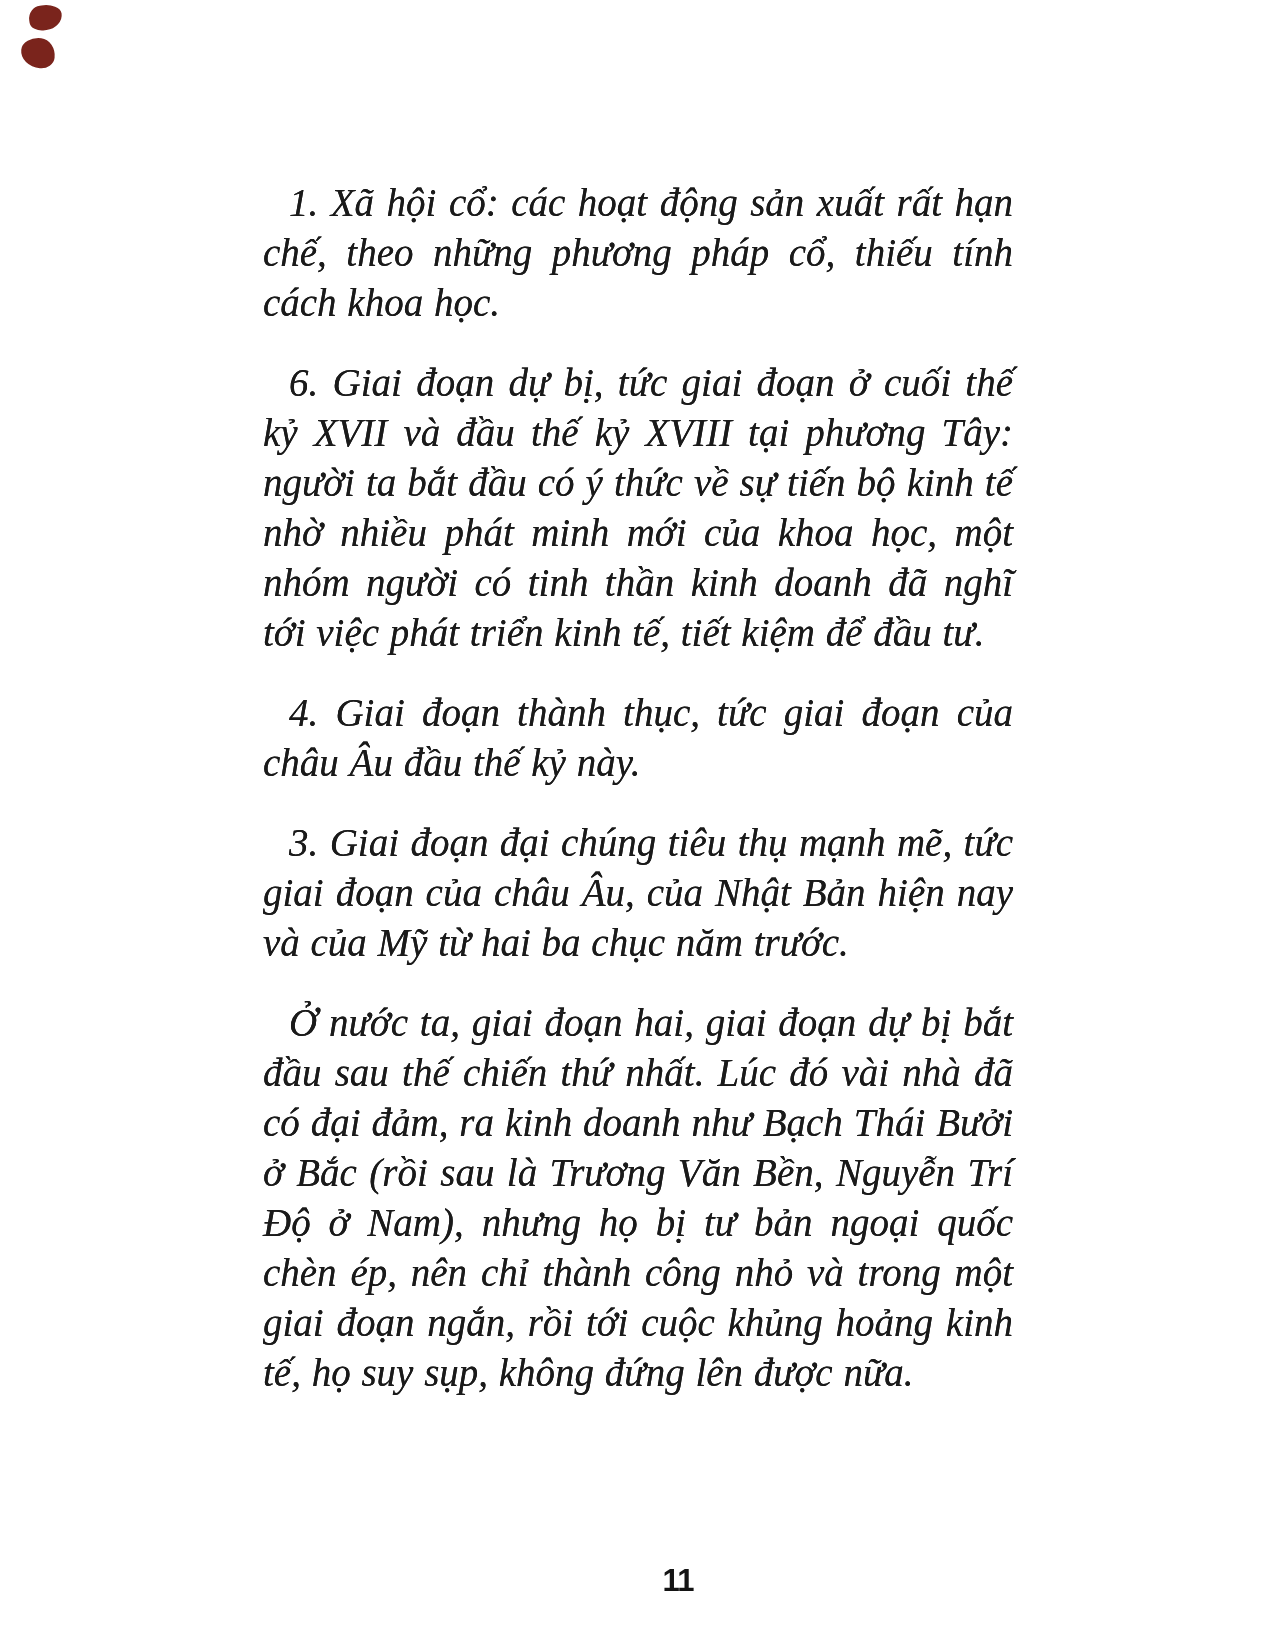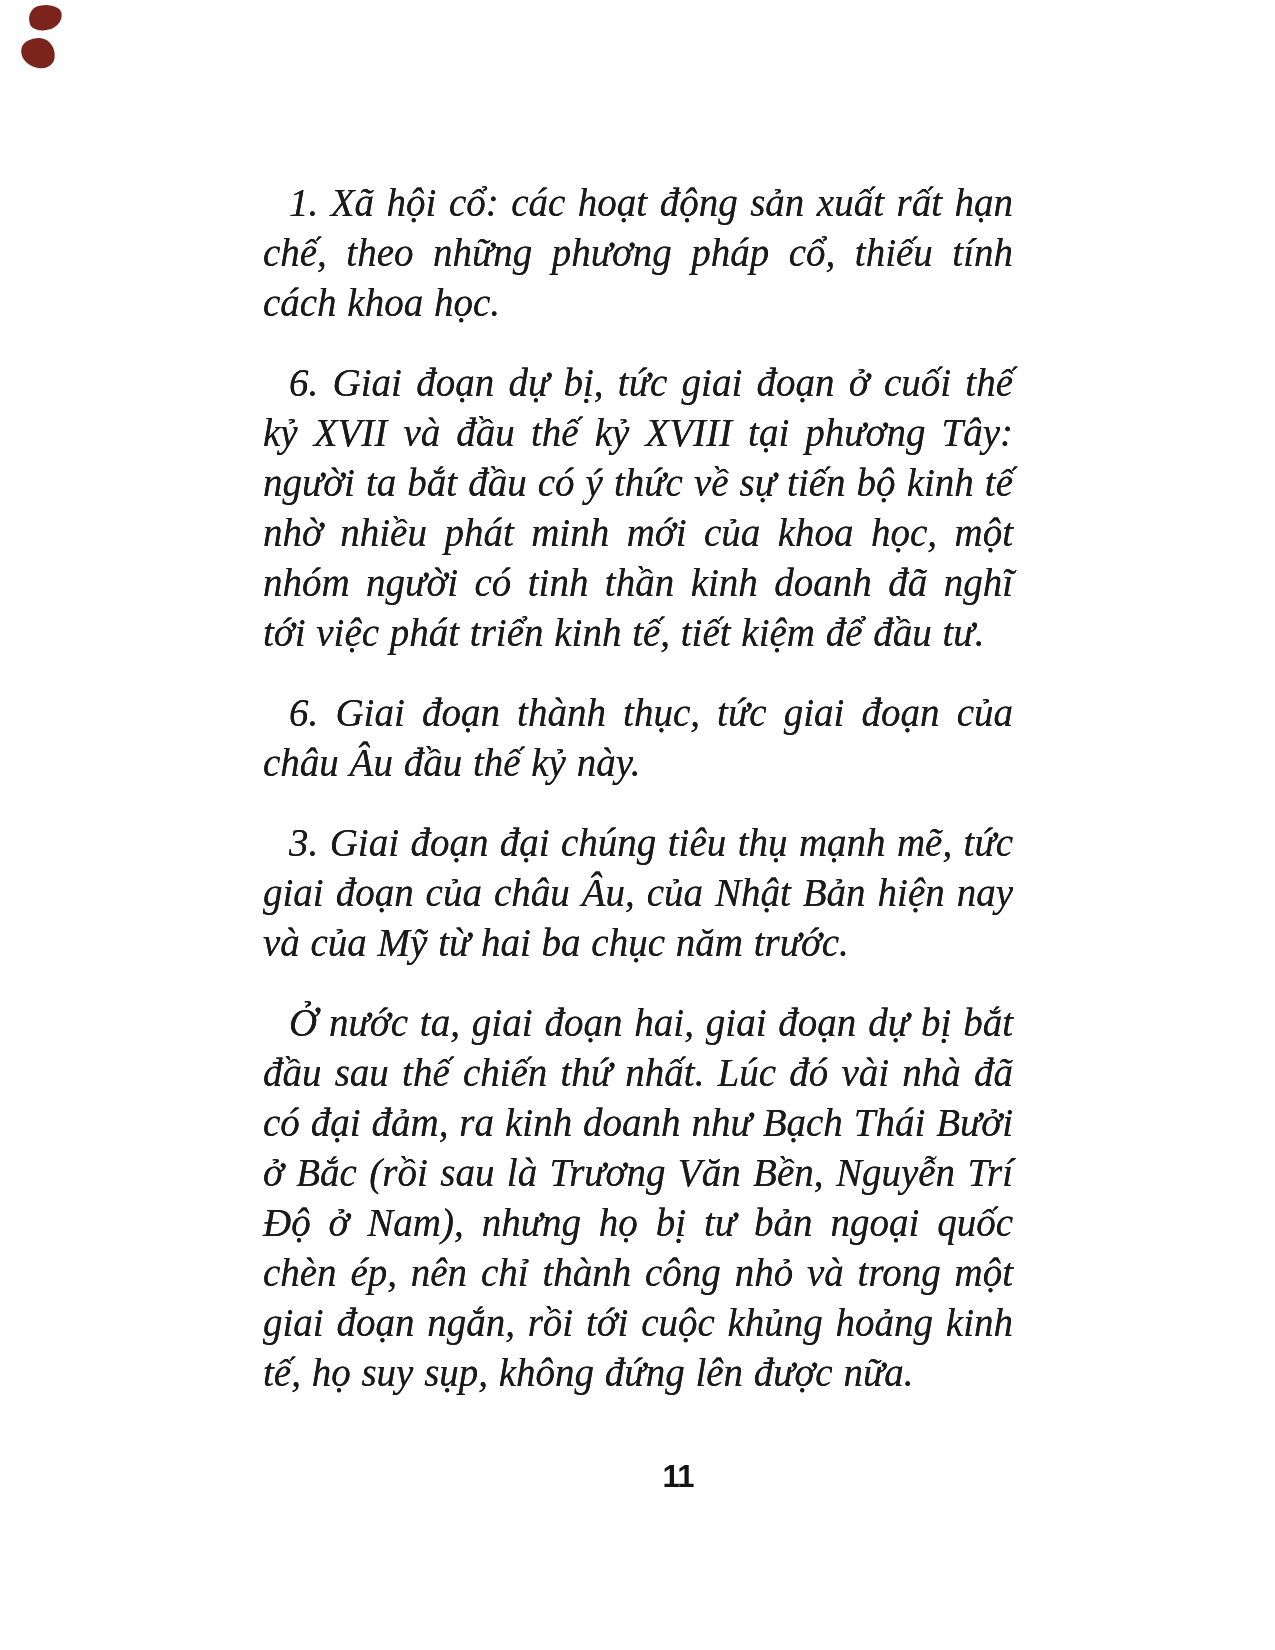--- a/index.html
+++ b/index.html
@@ -30,21 +30,21 @@
     text-indent: 26px;
     margin: 0 0 30px 0;
     text-shadow: 0 0 0.6px #1a1a1a;
     word-spacing: 1px;
   }
   .para:last-child {
     margin-bottom: 0;
   }
   .page-number {
     position: absolute;
-    top: 1460px;
+    top: 1564px;
     left: 658px;
     width: 40px;
     text-align: center;
     font-family: "Liberation Sans", "DejaVu Sans", sans-serif;
     font-weight: bold;
     font-size: 31px;
     line-height: 34px;
     color: #141414;
     letter-spacing: -1px;
   }
@@ -74,20 +74,20 @@
 <body>
 
 <div class="page">
 
   <span class="stain stain-1"></span>
   <span class="stain stain-2"></span>
 
   <div class="text-block">
     <p class="para">1. Xã hội cổ: các hoạt động sản xuất rất hạn chế, theo những phương pháp cổ, thiếu tính cách khoa học.</p>
     <p class="para">6. Giai đoạn dự bị, tức giai đoạn ở cuối thế kỷ XVII và đầu thế kỷ XVIII tại phương Tây: người ta bắt đầu có ý thức về sự tiến bộ kinh tế nhờ nhiều phát minh mới của khoa học, một nhóm người có tinh thần kinh doanh đã nghĩ tới việc phát triển kinh tế, tiết kiệm để đầu tư.</p>
-    <p class="para">6. Giai đoạn thành thục, tức giai đoạn của châu Âu đầu thế kỷ này.</p>
+    <p class="para">4. Giai đoạn thành thục, tức giai đoạn của châu Âu đầu thế kỷ này.</p>
     <p class="para">3. Giai đoạn đại chúng tiêu thụ mạnh mẽ, tức giai đoạn của châu Âu, của Nhật Bản hiện nay và của Mỹ từ hai ba chục năm trước.</p>
     <p class="para">Ở nước ta, giai đoạn hai, giai đoạn dự bị bắt đầu sau thế chiến thứ nhất. Lúc đó vài nhà đã có đại đảm, ra kinh doanh như Bạch Thái Bưởi ở Bắc (rồi sau là Trương Văn Bền, Nguyễn Trí Độ ở Nam), nhưng họ bị tư bản ngoại quốc chèn ép, nên chỉ thành công nhỏ và trong một giai đoạn ngắn, rồi tới cuộc khủng hoảng kinh tế, họ suy sụp, không đứng lên được nữa.</p>
   </div>
 
   <div class="page-number">11</div>
 
 </div>
 
 </body></html>

